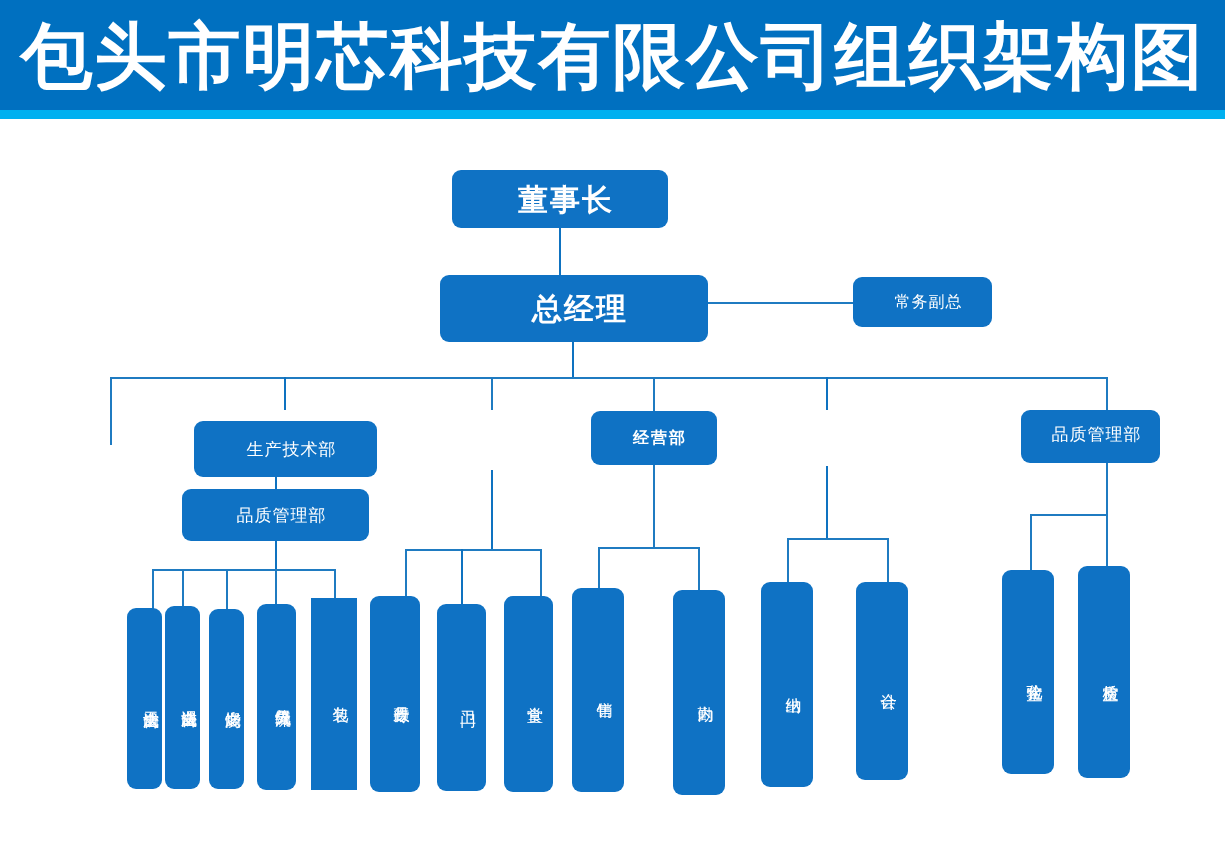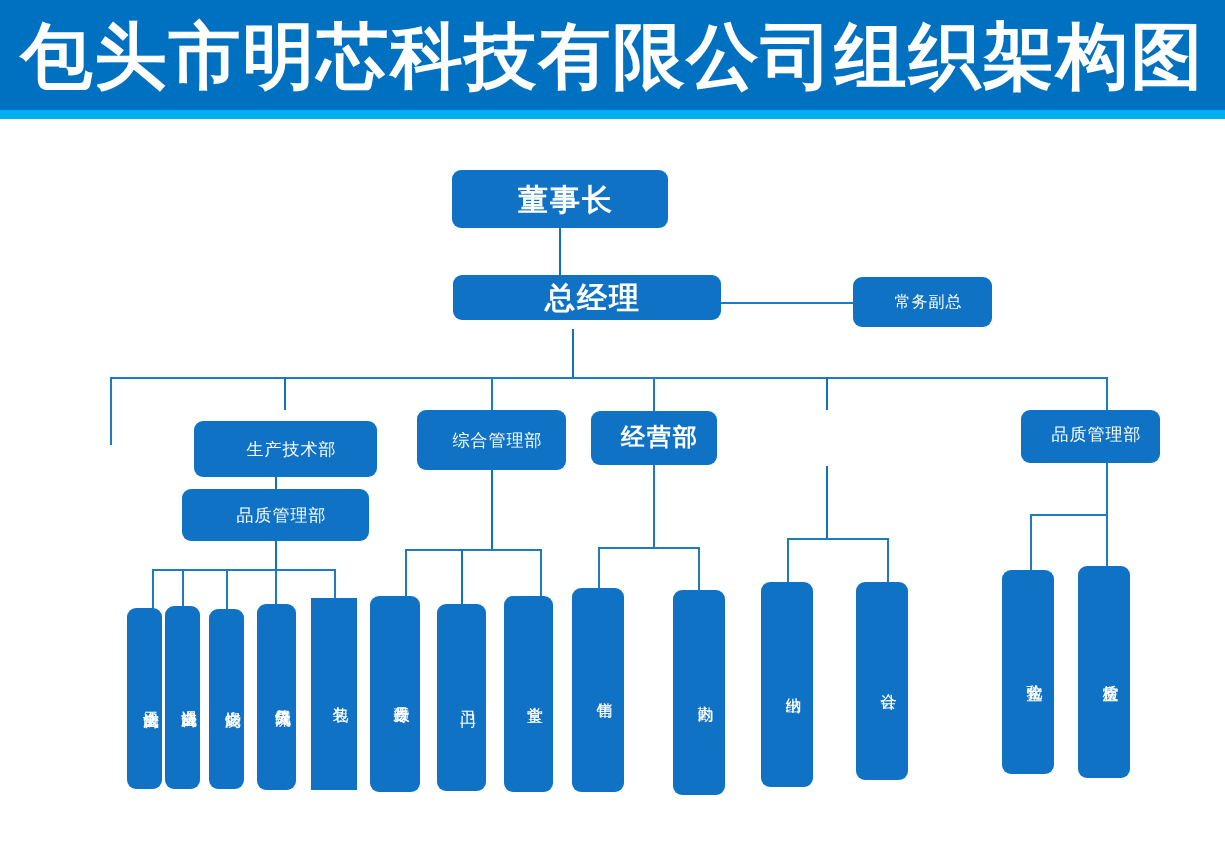--- a/index.html
+++ b/index.html
@@ -76,21 +76,21 @@
   }
   .node.sq { border-radius: 0; }
   .node .lbl {
     display: block;
     width: 100%;
     line-height: 1.3;
   }
   .node.lvl1 .lbl { font-size: 30px; font-weight: bold; letter-spacing: 2px; }
   .node.lvl2 .lbl { font-size: 16px; font-weight: normal; letter-spacing: 1px; }
   .node.dept .lbl { font-size: 17px; letter-spacing: 1px; }
-  .node.dept-big .lbl { font-size: 24px; font-weight: bold; letter-spacing: 2px; text-align: center; }
+  .node.dept-big .lbl { font-size: 16px; font-weight: bold; letter-spacing: 2px; text-align: center; }
   .node.small .lbl { font-size: 15px; letter-spacing: 1px; }
 
   
   .node.vert {
     align-items: center;
     justify-content: center;
   }
   .node.vert .lbl {
     font-size: 16px;
     line-height: 1.55;
@@ -153,36 +153,33 @@
 
   <div class="conn v" style="left:1106px; top:463px; height:52px;"></div>
   <div class="conn h" style="left:1030px; top:514px; width:78px;"></div>
   <div class="conn v" style="left:1030px; top:514px; height:58px;"></div>
   <div class="conn v" style="left:1106px; top:514px; height:55px;"></div>
 
   <div class="node lvl1" style="left:452px; top:170px; width:216px; height:58px;">
     <span class="lbl">董事长</span>
   </div>
 
-  <div class="node lvl1" style="left:440px; top:275px; width:268px; height:45px;margin-left:13px;">
+  <div class="node lvl1" style="left:440px; top:275px; width:268px; height:67px;">
     <span class="lbl">总经理</span>
   </div>
 
   <div class="node lvl2" style="left:853px; top:277px; width:139px; height:50px;">
     <span class="lbl">常务副总</span>
   </div>
 
 
   <div class="node dept" style="left:194px; top:409px; width:183px; height:56px;margin-top:12px;">
     <span class="lbl">生产技术部</span>
   </div>
 
-  <div class="node dept" style="left:417px; top:410px; width:149px; height:60px;">
-    <span class="lbl">综合管理部</span>
-  </div>
 
   <div class="node dept-big" style="left:591px; top:411px; width:126px; height:54px;">
     <span class="lbl">经营部</span>
   </div>
 
 
   <div class="node dept" style="left:1021px; top:410px; width:139px; height:53px;font-family:Liberation Mono, monospace;">
     <span class="lbl">品质管理部</span>
   </div>
 

